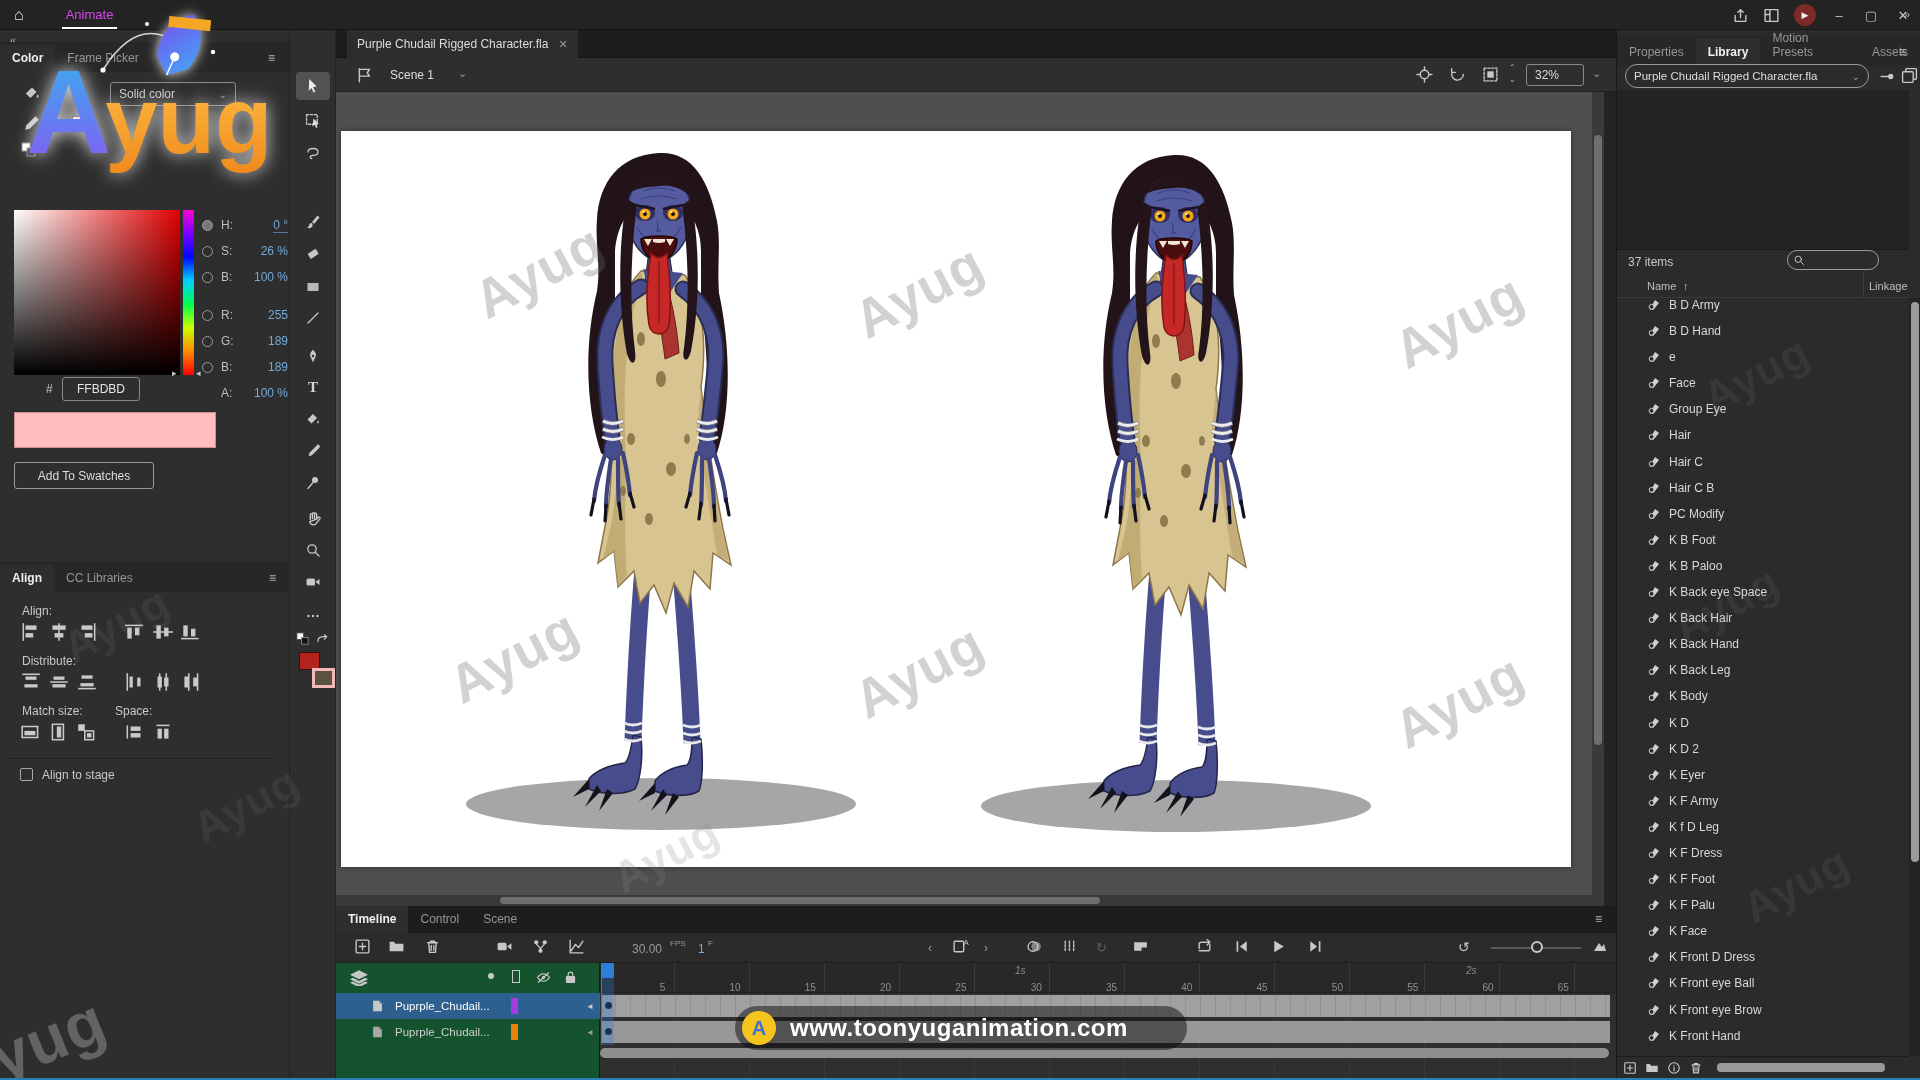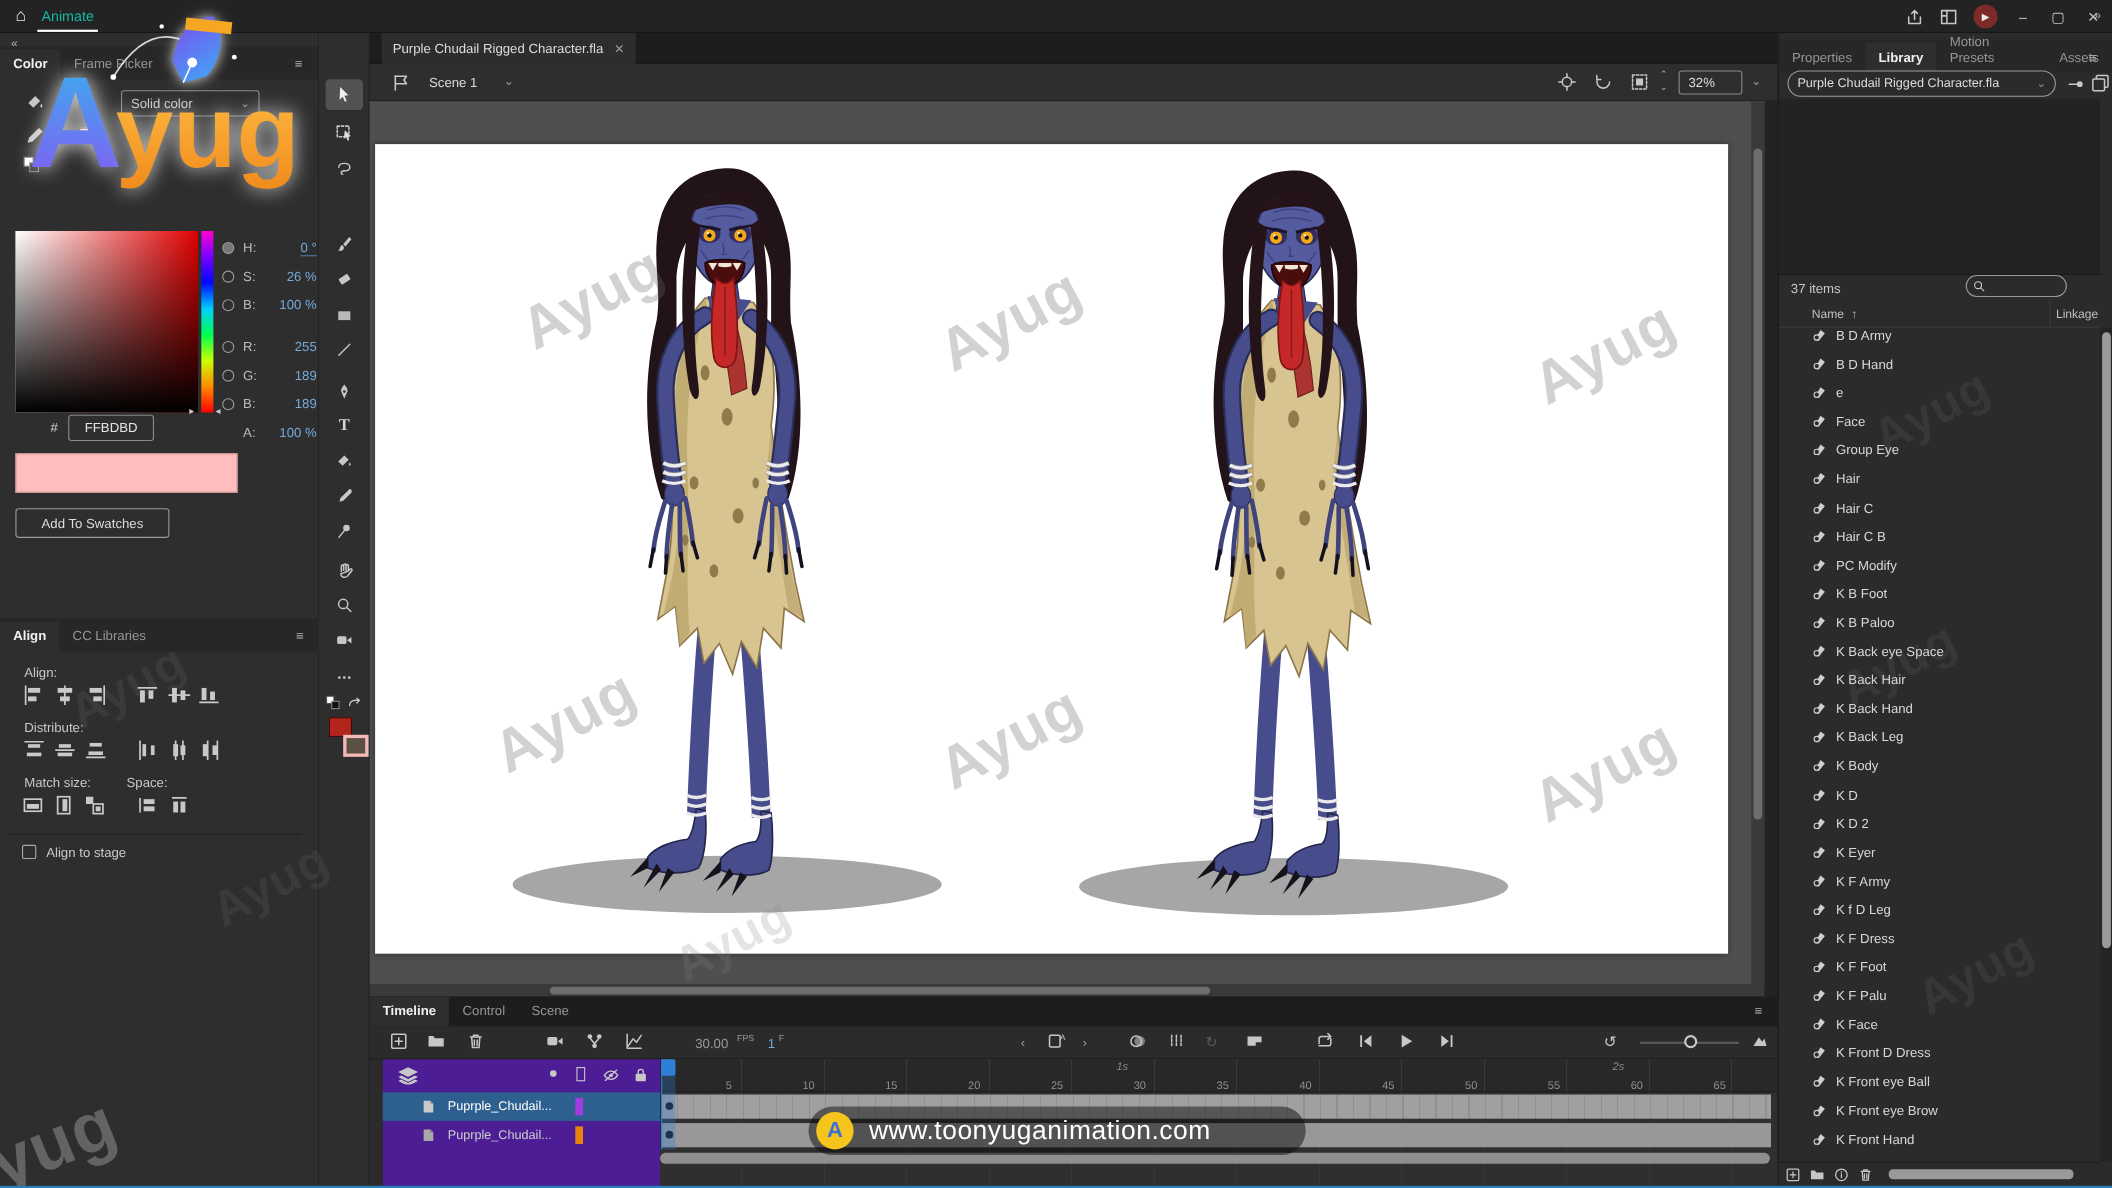--- a/index.html
+++ b/index.html
@@ -7,21 +7,21 @@
     font-family:"Liberation Sans",sans-serif;-webkit-font-smoothing:antialiased}
   .abs{position:absolute}
   .txt{color:#c9c9c9;font-size:12px}
   .dim{color:#9a9a9a}
   svg{display:block}
   .ic{stroke:#c7c7c7;fill:none;stroke-width:1.3;stroke-linecap:round;stroke-linejoin:round}
   .icf{fill:#c7c7c7}
   
   #titlebar{left:0;top:0;width:1920px;height:30px;background:#232323;border-bottom:1px solid #161616;display:flex;align-items:center}
   .home{color:#e3e3e3;font-size:16px;margin-left:14px}
-  .appmenu{color:#14b8a6;font-size:13px;margin-left:10px;position:relative;padding:8px 4px}
+  .appmenu{color:#d946ef;font-size:13px;margin-left:38px;position:relative;padding:8px 4px}
   .appmenu .ul{position:absolute;left:0;right:0;bottom:1px;height:2px;background:#fff}
   #menus{display:flex;margin-left:34px}
   .menu-item{color:#d2d2d2;font-size:13px;padding:6px 13px;cursor:default}
   #tb-right{position:absolute;right:8px;top:0;height:30px;display:flex;align-items:center;gap:14px}
   .wctl{color:#c3c3c3;font-size:13px;width:18px;text-align:center}
   .playbtn{width:22px;height:22px;border-radius:50%;background:#7d2b28;display:flex;align-items:center;justify-content:center;color:#eee;font-size:9px}
   
   #tabstrip{left:336px;top:30px;width:1280px;height:28px;background:#1d1d1d;border-bottom:1px solid #141414}
   #doctab{position:absolute;left:11px;top:0;height:28px;background:#2d2d2d;display:flex;align-items:center;padding:0 10px;gap:10px}
   #doctab span{font-size:12px;color:#dcdcdc}
@@ -59,37 +59,37 @@
   #pasteboard{left:336px;top:92px;width:1268px;height:803px;background:#4f4f4f;overflow:hidden}
   #stage{left:5px;top:39px;width:1230px;height:736px;background:#fff;box-shadow:0 0 6px rgba(0,0,0,.4)}
   .vscroll{background:#3a3a3a}
   .thumb{background:#6e6e6e;border-radius:4px}
   #zoombox{width:58px;height:22px;border:1px solid #8a8a8a;border-radius:3px;color:#ddd;font-size:12px;display:flex;align-items:center;padding-left:8px}
   
   #timeline{left:336px;top:906px;width:1280px;height:174px;background:#2b2b2b}
   #tl-tabs{height:27px;background:#1d1d1d;display:flex;align-items:flex-end;position:relative}
   #tl-bar{position:relative;height:30px;border-bottom:1px solid #1f1f1f;display:flex;align-items:center}
   .tli{position:absolute;top:5px}
-  #layercol{position:absolute;left:12px;top:57px;width:264px;bottom:0;background:#4c1d95;border-right:1px solid #1a1a1a}
+  #layercol{position:absolute;left:0;top:57px;width:264px;bottom:0;background:#14532d;border-right:1px solid #1a1a1a}
   .lrow{position:absolute;left:0;width:264px;height:26px;display:flex;align-items:center}
   .lrow .nm{font-size:11.5px;margin-left:10px;width:108px;overflow:hidden;white-space:nowrap}
   .lchip{width:7px;height:16px;margin-left:8px}
   #framearea{position:absolute;left:264px;top:57px;right:0;bottom:0;background:#2f2f2f}
   #ruler{position:absolute;left:0;top:0;right:0;height:30px;background:#282828;border-bottom:1px solid #1f1f1f;
     background-image:repeating-linear-gradient(to right,transparent 0 74px,#3b3b3b 74px 75px)}
   .rn{display:inline-block;width:75.3px;text-align:right;padding-right:10px;color:#8f8f8f;font-size:10px}
   .smark{position:absolute;top:2px;color:#8a8a8a;font-size:10px;font-style:italic}
   .fspan{position:absolute;left:1px;width:1009px;height:22px;background:#a0a0a0;
     background-image:repeating-linear-gradient(to right,transparent 0 14px,rgba(0,0,0,.10) 14px 15px)}
   .kdot{position:absolute;left:4px;top:7px;width:7px;height:7px;border-radius:50%;background:#141414}
   #playheadline{position:absolute;left:1px;top:0;width:13px;height:82px;background:rgba(47,127,214,.30);border-left:1.5px solid #2f7fd6}
   #playheadcap{position:absolute;left:1px;top:0;width:13px;height:15px;background:#2f7fd6;border-radius:2px}
   #wmbanner{left:735px;top:1006px;width:452px;height:44px;background:rgba(12,12,12,.5);border-radius:24px;display:flex;align-items:center;z-index:60}
   #wmbanner .circ{width:34px;height:34px;border-radius:50%;background:#f6c51d;margin-left:7px;display:flex;align-items:center;justify-content:center;color:#3f6fd8;font-weight:bold;font-size:20px}
-  #wmbanner .st{color:#fff;font-weight:normal;font-size:24px;margin-left:14px;letter-spacing:.5px}
+  #wmbanner .st{color:#fff;font-weight:bold;font-size:24px;margin-left:14px;letter-spacing:.5px}
   
   #rightpanel{left:1616px;top:30px;width:304px;height:1050px;background:#2b2b2b;border-left:1px solid #191919}
   #libdrop{left:8px;top:34px;width:244px;height:24px;border:1px solid #9a9a9a;border-radius:12px;display:flex;align-items:center;color:#ddd;font-size:11.5px;padding:0 8px;justify-content:space-between}
   #libsearch{left:170px;top:220px;width:92px;height:20px;border:1px solid #9a9a9a;border-radius:10px;display:flex;align-items:center;padding-left:5px}
   .lhead{color:#bfbfbf;font-size:11px}
   .lib-row{height:26.1px;display:flex;align-items:flex-start;padding-left:30px;gap:8px}
   .lib-name{color:#d8d8d8;font-size:12px;white-space:nowrap}
   .g-ico{width:14px;height:14px;flex:0 0 14px}
   
   .ghost{position:absolute;font-weight:800;transform:rotate(-28deg);pointer-events:none;z-index:50;letter-spacing:1px}

